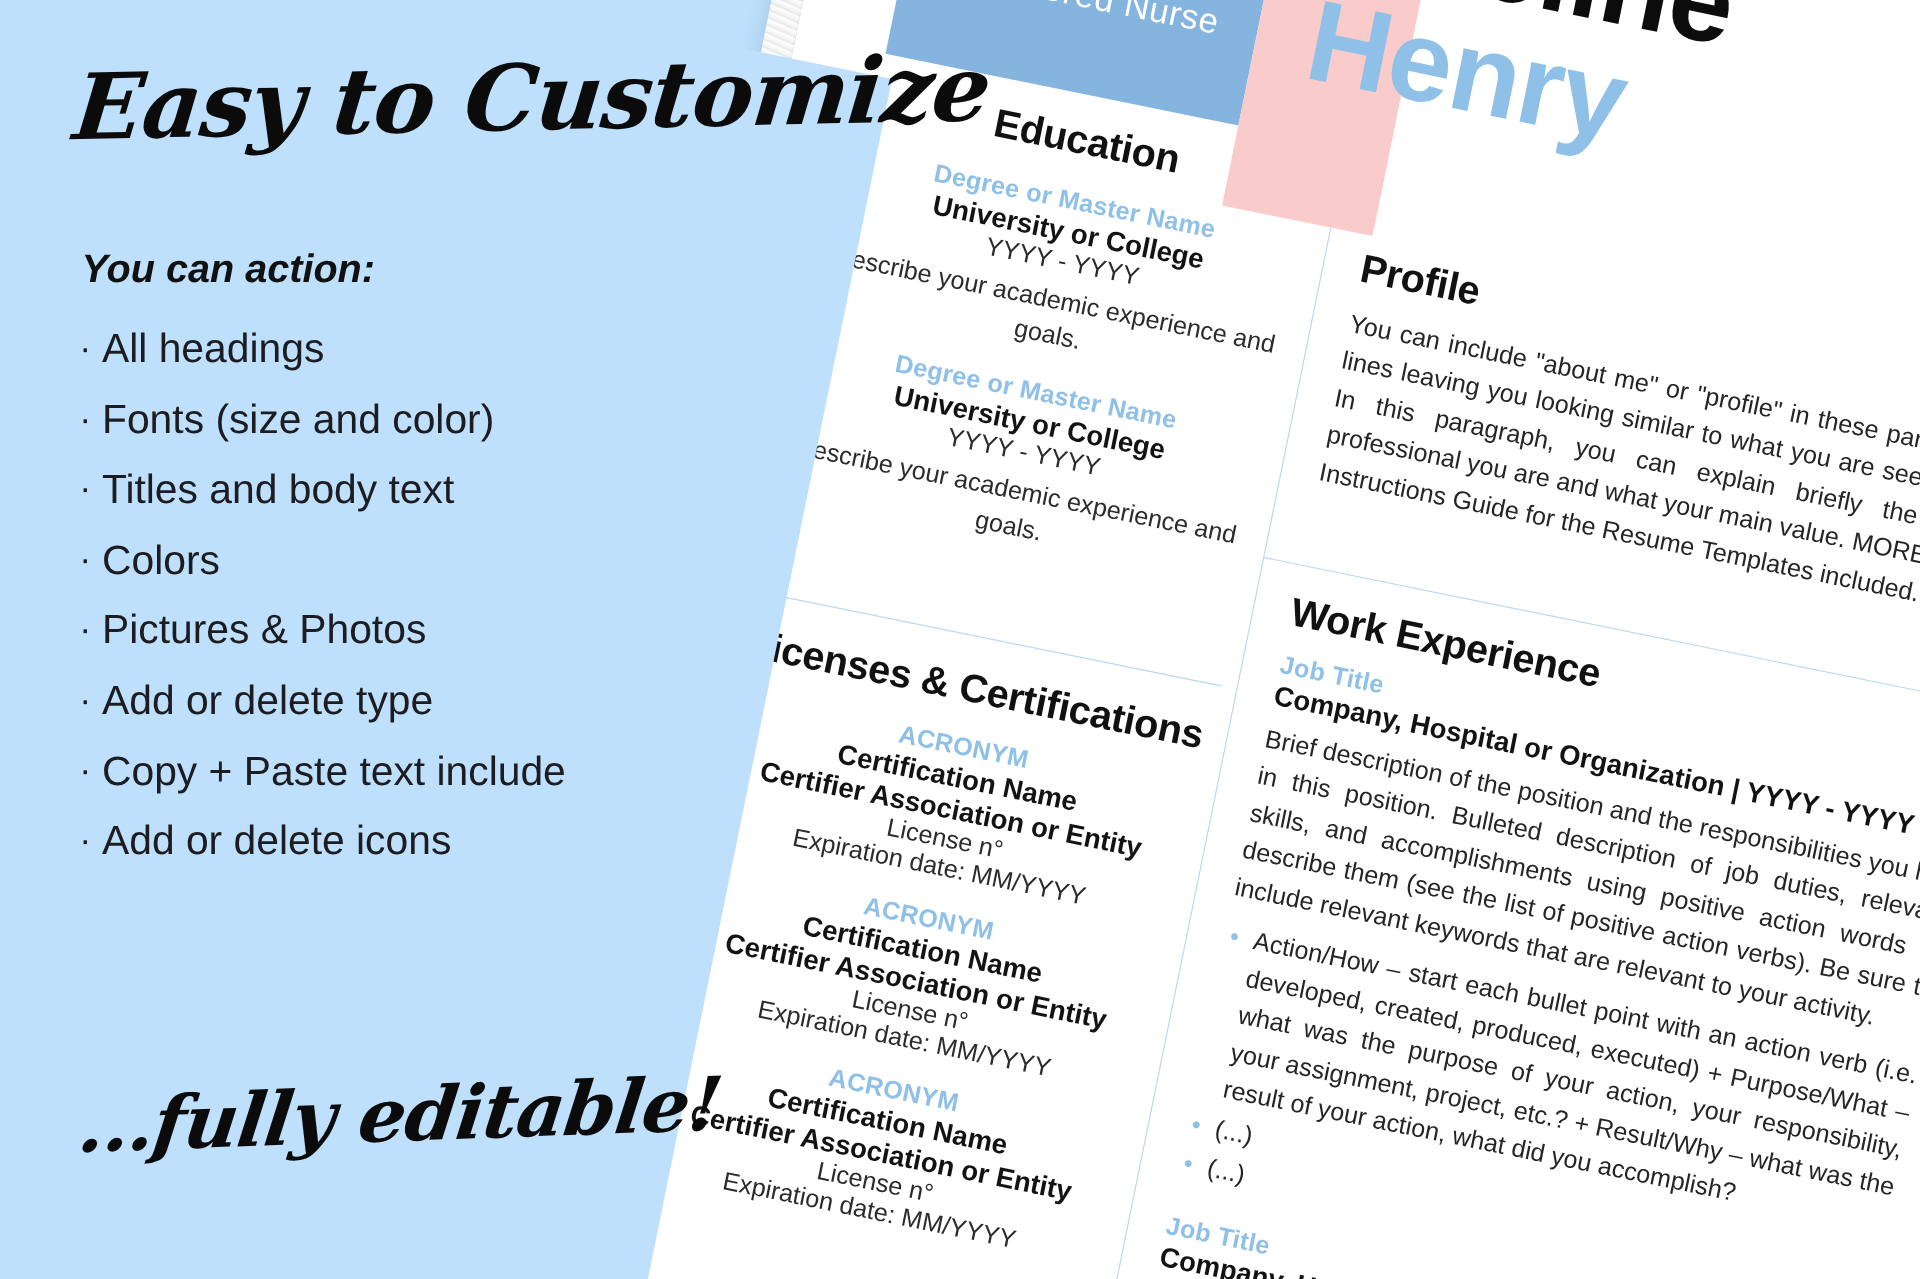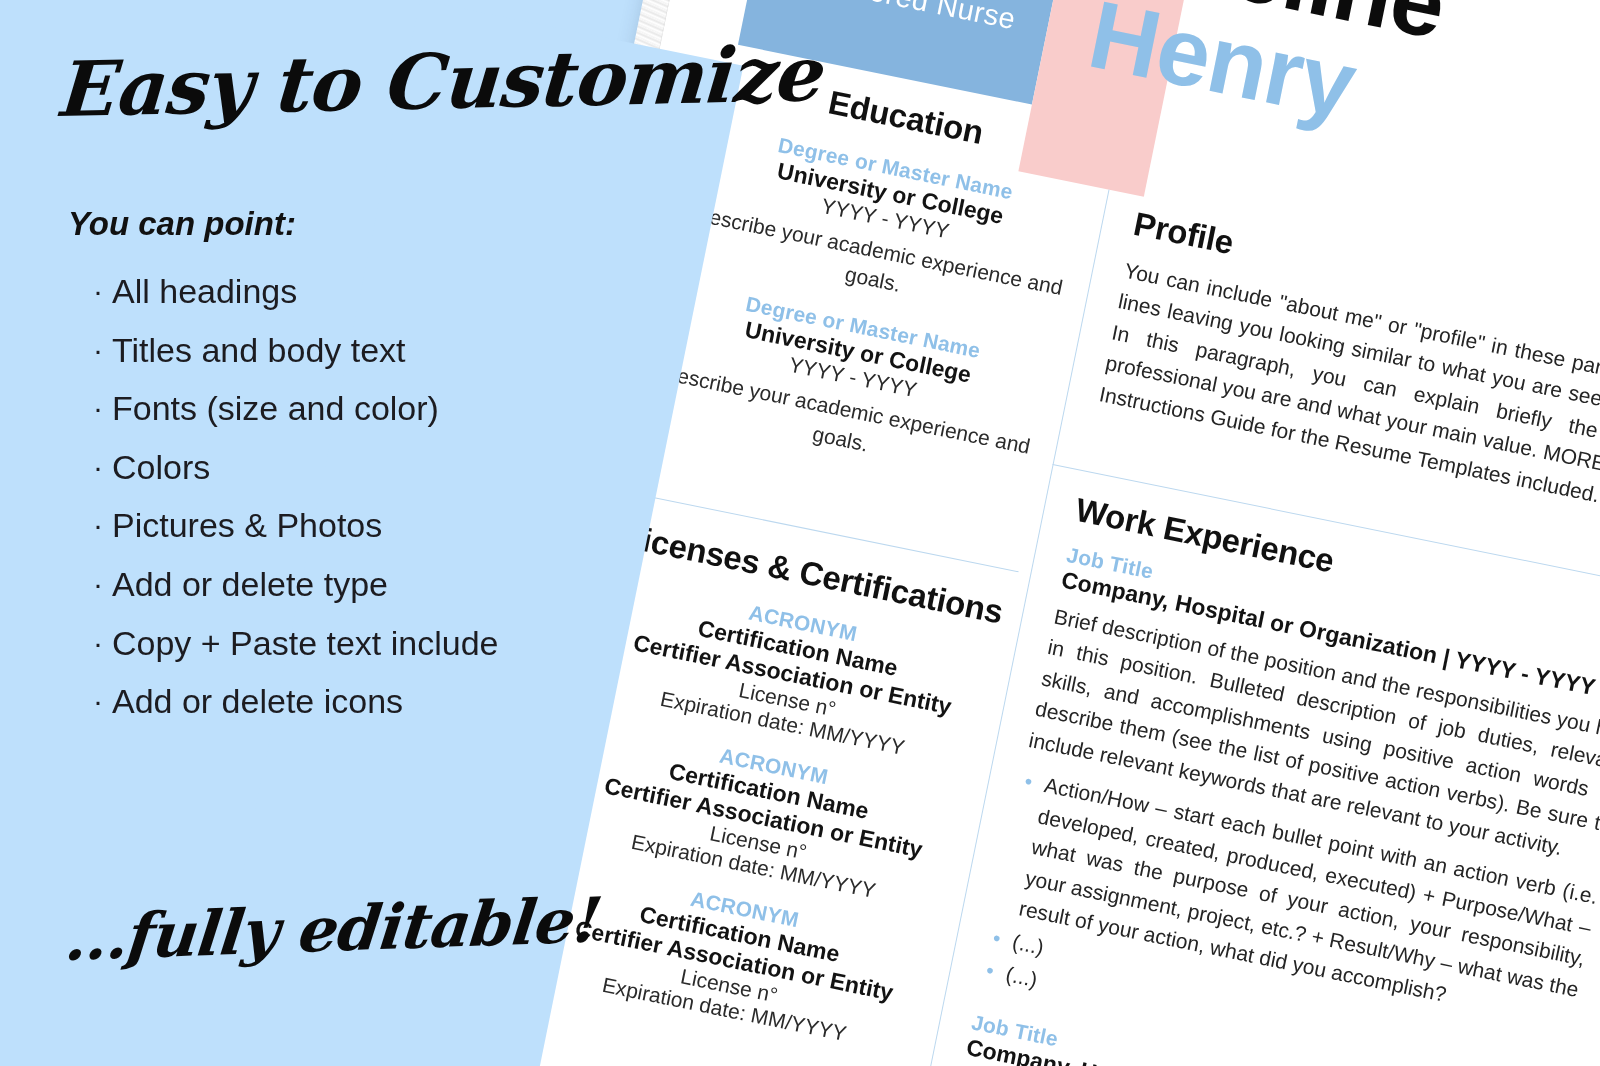--- a/index.html
+++ b/index.html
@@ -50,21 +50,20 @@
     width: 560px;
     margin: 0; padding: 0;
     list-style: none;
   }
   #promo-list li {
     font-size: 34px;
     line-height: 58.6px;
     color: #1c1c21;
     font-weight: 300;
     white-space: nowrap;
-    margin-left: 27px;
   }
   #promo-list li .dot {
     display: inline-block;
     width: 19px;
     font-size: 30px;
     vertical-align: 2px;
   }
   #promo-footer {
     position: absolute;
     left: 66px; top: 908px;
@@ -381,25 +380,25 @@
     </div>
 
   </div>
 </div>
 
 <div id="promo-mask"></div>
 <div id="promo-mask-diag"></div>
 
 <div id="promo">
   <div id="promo-title">Easy to Customize</div>
-  <div id="promo-subtitle">You can point:</div>
+  <div id="promo-subtitle">You can action:</div>
   <ul id="promo-list">
       <li><span class="dot">·</span><span>All headings</span></li>
+      <li><span class="dot">·</span><span>Fonts (size and color)</span></li>
       <li><span class="dot">·</span><span>Titles and body text</span></li>
-      <li><span class="dot">·</span><span>Fonts (size and color)</span></li>
       <li><span class="dot">·</span><span>Colors</span></li>
       <li><span class="dot">·</span><span>Pictures &amp; Photos</span></li>
       <li><span class="dot">·</span><span>Add or delete type</span></li>
       <li><span class="dot">·</span><span>Copy + Paste text include</span></li>
       <li><span class="dot">·</span><span>Add or delete icons</span></li>
     </ul>
   <div id="promo-footer">...fully editable!</div>
 </div>
 
 </body></html>

